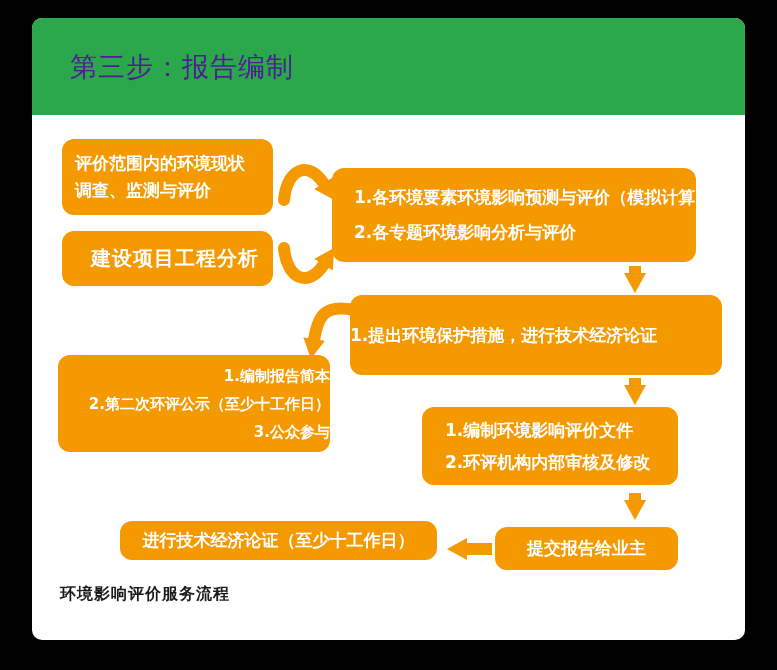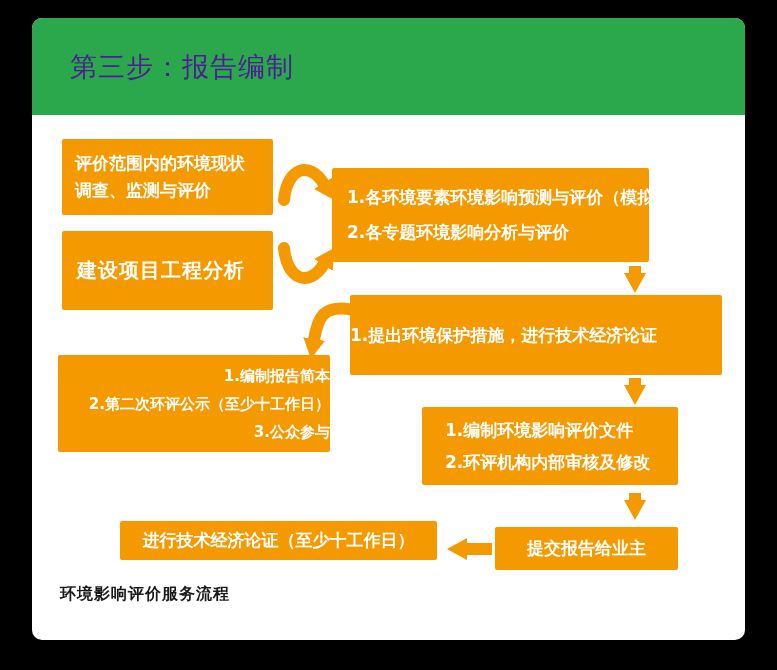--- a/index.html
+++ b/index.html
@@ -28,28 +28,28 @@
     display:flex;align-items:center;
     padding-left:38px;box-sizing:border-box;
   }
   .header .title{
     color:#4c1d95;font-size:27px;font-weight:400;letter-spacing:1px;
   }
   .obox{
     position:absolute;
     background:var(--box-orange,#F59900);
     color:#fff;font-weight:700;
-    border-radius:2px;
+    border-radius:12px;
     display:flex;flex-direction:column;justify-content:center;
     box-sizing:border-box;
   }
   .obox .ln{white-space:nowrap;}
   #box-survey   {left:30px; top:121px;width:211px;height:76px;padding-left:13px;font-size:17px;line-height:27px;}
-  #box-project  {left:30px; top:213px;width:211px;height:79px;padding-left:15px;font-size:20px;letter-spacing:1px;}
-  #box-prediction{left:300px;top:150px;width:317px;height:94px;padding-left:15px;font-size:17px;line-height:35px;}
+  #box-project  {left:30px; top:213px;width:211px;height:55px;padding-left:29px;font-size:20px;letter-spacing:1px;}
+  #box-prediction{left:300px;top:150px;width:364px;height:94px;padding-left:22px;font-size:17px;line-height:35px;}
   #box-measures {left:318px;top:277px;width:372px;height:80px;padding-left:0;font-size:17px;line-height:33px;}
   #box-publicity{left:26px; top:337px;width:272px;height:97px;padding-left:13px;font-size:15px;line-height:28px;text-align:right;}
   #box-document {left:390px;top:389px;width:256px;height:78px;padding-left:23px;font-size:17px;line-height:32px;}
   #box-submit   {left:463px;top:509px;width:183px;height:43px;font-size:17px;align-items:center;}
   #box-fullpub  {left:88px; top:503px;width:317px;height:39px;font-size:17px;align-items:center;}
 
   .flow-arrow{position:absolute;overflow:visible;}
   #arrowA{left:247px;top:138px;}
   #arrowB{left:247px;top:214px;}
   #arrowC{left:272px;top:284px;}

